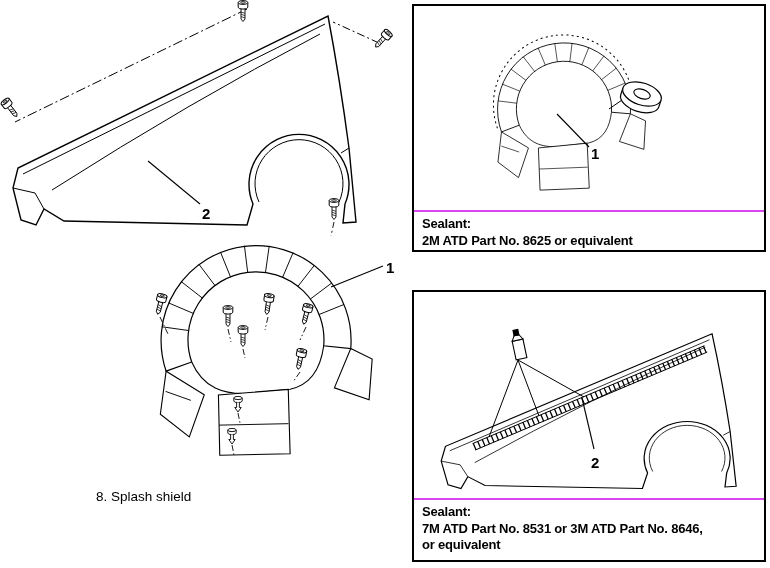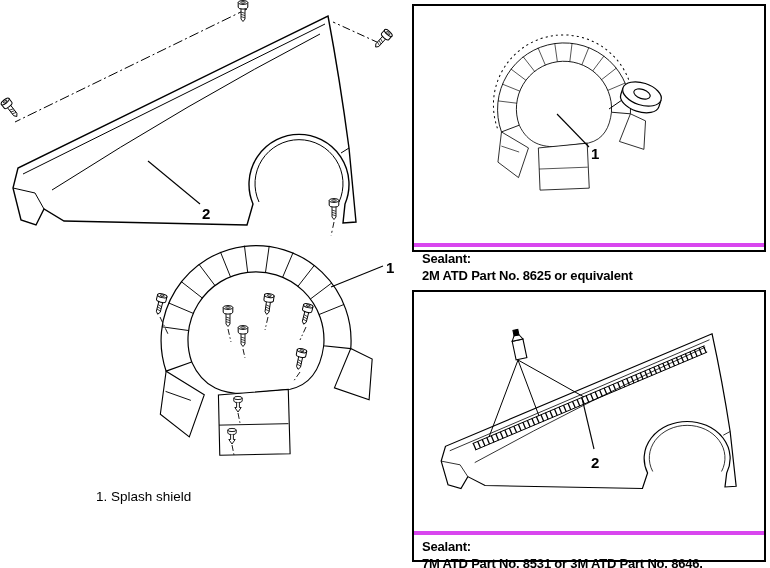--- a/index.html
+++ b/index.html
@@ -16,23 +16,23 @@
   .panel {
     position:absolute; left:412px; width:354px;
     border:2px solid #000; background:#fff;
     display:flex; flex-direction:column;
   }
   .panel-top { top:4px; height:248px; }
   .panel-bottom { top:290px; height:272px; }
   .panel-art { flex:0 0 auto; overflow:hidden; }
   .panel-caption {
     flex:1 1 auto;
-    border-top:4px solid #d946ef;
+    border-top:2px solid #d946ef;
     padding:4px 8px 17px 8px;
-    font-weight:700; font-size:13px; line-height:16.5px; letter-spacing:-0.2px;margin-top:33px;
+    font-weight:700; font-size:13px; line-height:16.5px; letter-spacing:-0.2px;
   }
 </style>
 </head>
 <body>
 
 <div class="page">
 
   <svg class="main-svg" width="412" height="490" viewBox="0 0 412 490">
     <defs>
 
@@ -120,21 +120,21 @@
       <use href="#clip-icon" transform="translate(238,404)"></use>
       <use href="#clip-icon" transform="translate(232,436)"></use>
       <path d="M 383,266 L 331,287" stroke-width="1.1"></path>
     </g>
   </svg>
 
   <span class="callout" style="left:202px; top:206px;">2</span>
   <span class="callout" style="left:386px; top:260px;">1</span>
 
   <div class="legend">
-    <div>1. Splash shield</div>
+    <div>8. Splash shield</div>
   </div>
 
   <div class="panel panel-top">
     <div class="panel-art">
       <svg width="350" height="200" viewBox="0 0 350 200">
         <g transform="translate(150,103) rotate(-8) scale(0.7)" stroke="#000" fill="none">
           <use href="#shield-shape"></use>
           <path d="M -98,14 A 100,100 0 1 1 98,14" stroke-dasharray="3,4.5" stroke-width="1.4"></path>
         </g>
         <g transform="translate(228,88) rotate(18)" stroke="#000">
@@ -173,17 +173,18 @@
           <path d="M -5.5,-7 L -5.5,12 L 5.5,12 L 5.5,-7 Z" fill="#fff" stroke-width="1.1"></path>
           <path d="M -5.5,-7 L -2.5,-12 L 2.5,-12 L 5.5,-7 Z" fill="#fff" stroke-width="1"></path>
           <rect x="-2.5" y="-17.5" width="5" height="5.5" fill="#000"></rect>
         </g>
         <path d="M 180,157 L 168,106" stroke="#000" stroke-width="1.1"></path>
       </svg>
     </div>
     <div class="panel-caption">
       <div>Sealant:</div>
       <div>7M ATD Part No. 8531 or 3M ATD Part No. 8646,</div>
+      <div>or equivalent</div>
     </div>
   </div>
   <span class="callout" style="left:591px; top:455px;">2</span>
 
 </div>
 
 </body></html>

